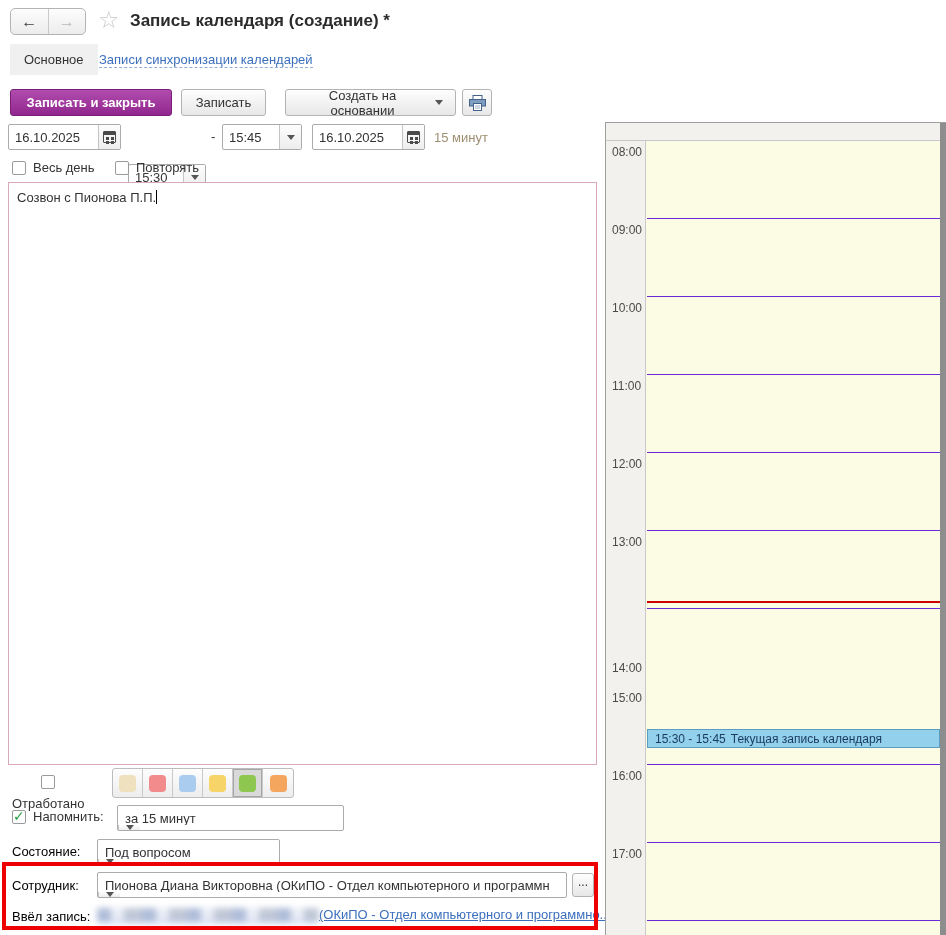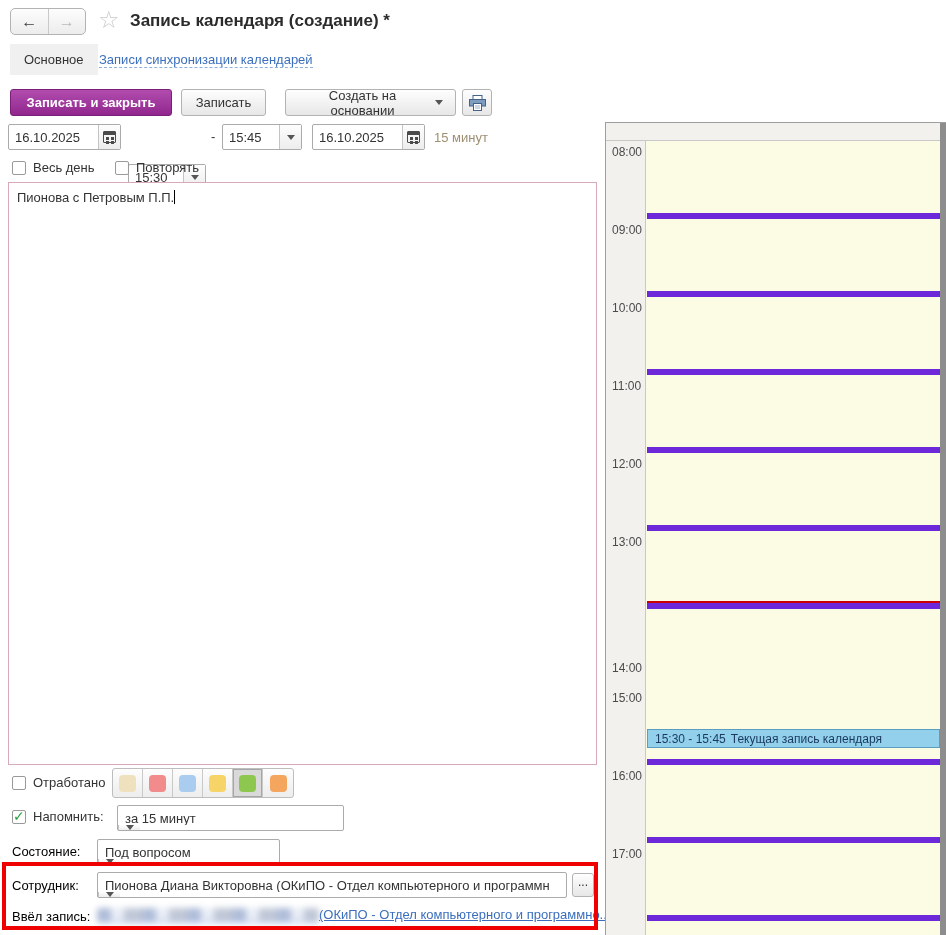--- a/index.html
+++ b/index.html
@@ -62,21 +62,21 @@
     font-weight:bold; color:#2f9e44;}
   .cb-row{position:absolute; display:flex; align-items:center; gap:7px;}
   .cbr-allday{left:12px; top:160px;} .cbr-repeat{left:115px; top:160px;}
 
   
   .desc{position:absolute; left:8px; top:182px; width:589px; height:583px;
     border:1px solid #d8a9b8; background:#fff; padding:7px 8px; color:#333;}
   .cursor{display:inline-block; width:1px; height:14px; background:#000; vertical-align:-2px;}
 
   
-  .cbr-worked{left:12px; top:775px;}
+  .cbr-worked{left:12px; top:775px;flex-direction:column;}
   .swatches{position:absolute; left:112px; top:768px; height:30px; display:flex;
     border:1px solid #bdbdbd; border-radius:3px; background:linear-gradient(#fdfdfd,#ededed); overflow:hidden;}
   .swatch-cell{width:30px; display:flex; align-items:center; justify-content:center;
     border-right:1px solid #c9c9c9; cursor:pointer;}
   .swatch-cell:last-child{border-right:none;}
   .swatch-cell.selected{background:#d9d9d9; box-shadow:inset 0 0 0 1px #a6a6a6;}
   .swatch{width:17px; height:17px; border-radius:4px;}
 
   
   .combo{position:absolute; height:26px; border:1px solid #ababab; border-radius:2px; background:#fff;
@@ -101,21 +101,21 @@
   .red-box{position:absolute; left:2px; top:862px; width:596px; height:68px;
     border:4px solid var(--highlight-red); pointer-events:none;}
 
   
   .calendar{position:absolute; left:605px; top:122px; width:341px; height:813px;
     border-left:1px solid #9e9e9e; border-top:1px solid #9e9e9e; background:var(--calendar-cell); overflow:hidden;}
   .cal-timecol{position:absolute; left:0; top:0; width:40px; height:100%;
     background:#f2f1ee; border-right:1px solid #c8c8c8;}
   .cal-header{position:absolute; left:0; top:0; right:6px; height:18px; background:#f2f1ee;
     border-bottom:1px solid #c8c8c8;}
-  .cal-row{position:absolute; left:0; right:6px; height:78px; border-bottom:6px solid #6d28d9;}
+  .cal-row{position:absolute; left:0; right:6px; height:78px; border-bottom:1px solid #6d28d9;}
   .cal-hour{position:absolute; left:6px; top:4px; font-size:12px; color:#4a4a4a;}
   .time-line{position:absolute; left:41px; right:6px; top:478px; height:0;
     border-top:2px solid var(--current-time-line);}
   .cal-event{position:absolute; left:41px; right:6px; top:606px; height:19px;
     background:var(--event-blue-bg); border:1px solid var(--event-blue-border);
     display:flex; align-items:center; gap:5px; padding-left:7px; font-size:12px; color:#1a3a5c;
     white-space:nowrap; overflow:hidden; cursor:pointer;}
   .cal-scrollbar{position:absolute; right:0; top:0; width:6px; height:100%; background:#8d8d8d;}
 </style>
 </head>
@@ -183,21 +183,21 @@
   <div class="cb-row cbr-allday">
     <span class="cb"></span>
     <span>Весь день</span>
   </div>
   <div class="cb-row cbr-repeat">
     <span class="cb"></span>
     <span>Повторять</span>
   </div>
 
   <div class="desc">
-    <span>Пионова с Петровым П.П.</span><span class="cursor"></span>
+    <span>Созвон с Пионова П.П.</span><span class="cursor"></span>
   </div>
 
   <div class="cb-row cbr-worked">
     <span class="cb"></span>
     <span>Отработано</span>
   </div>
   <div class="swatches" id="swatches">
       <div class="swatch-cell">
         <div class="swatch" style="background: rgb(239, 224, 190);"></div>
       </div>

